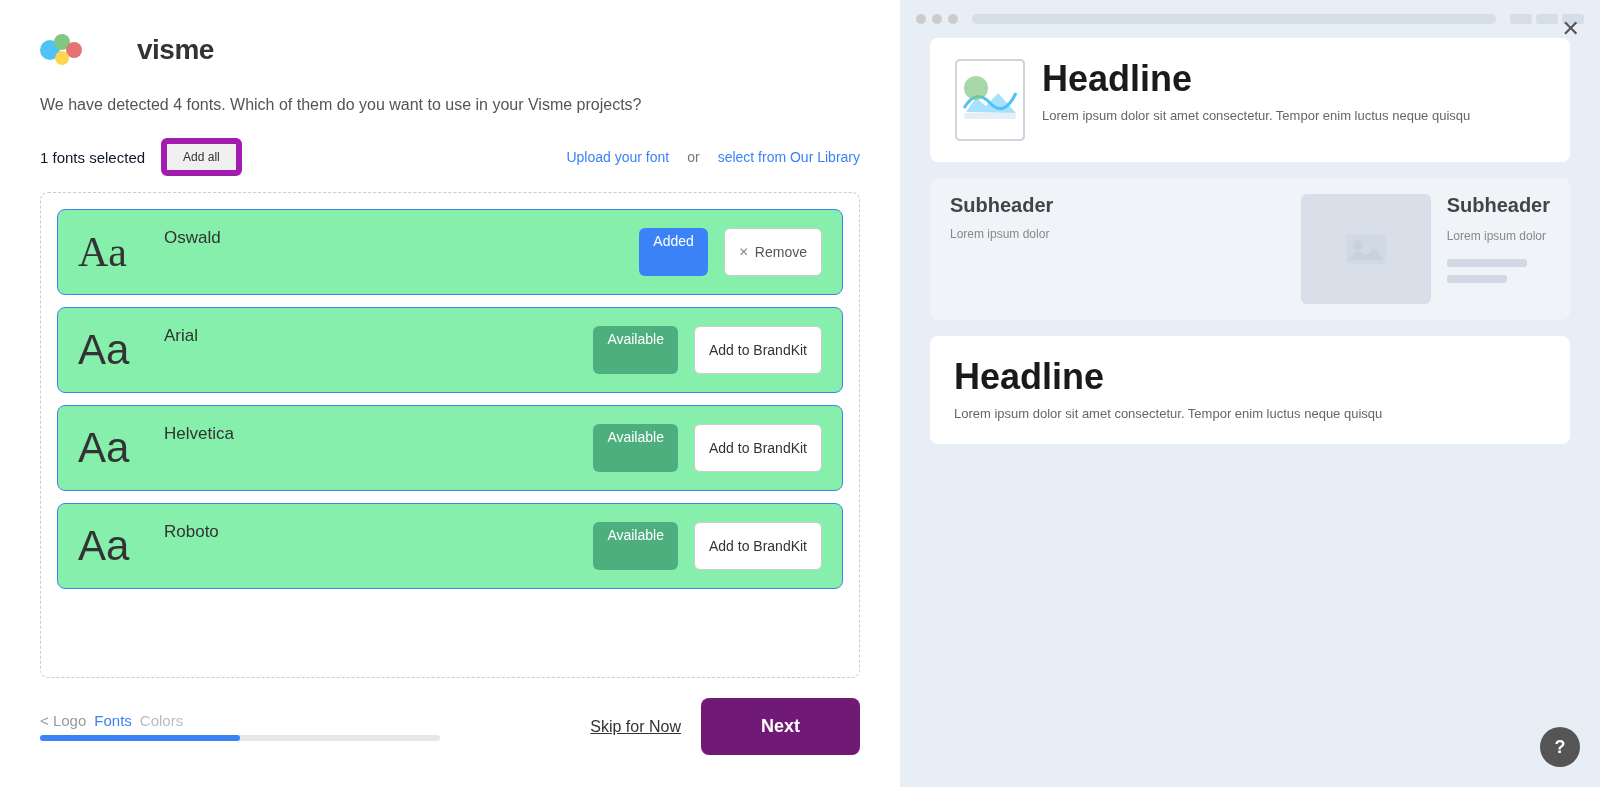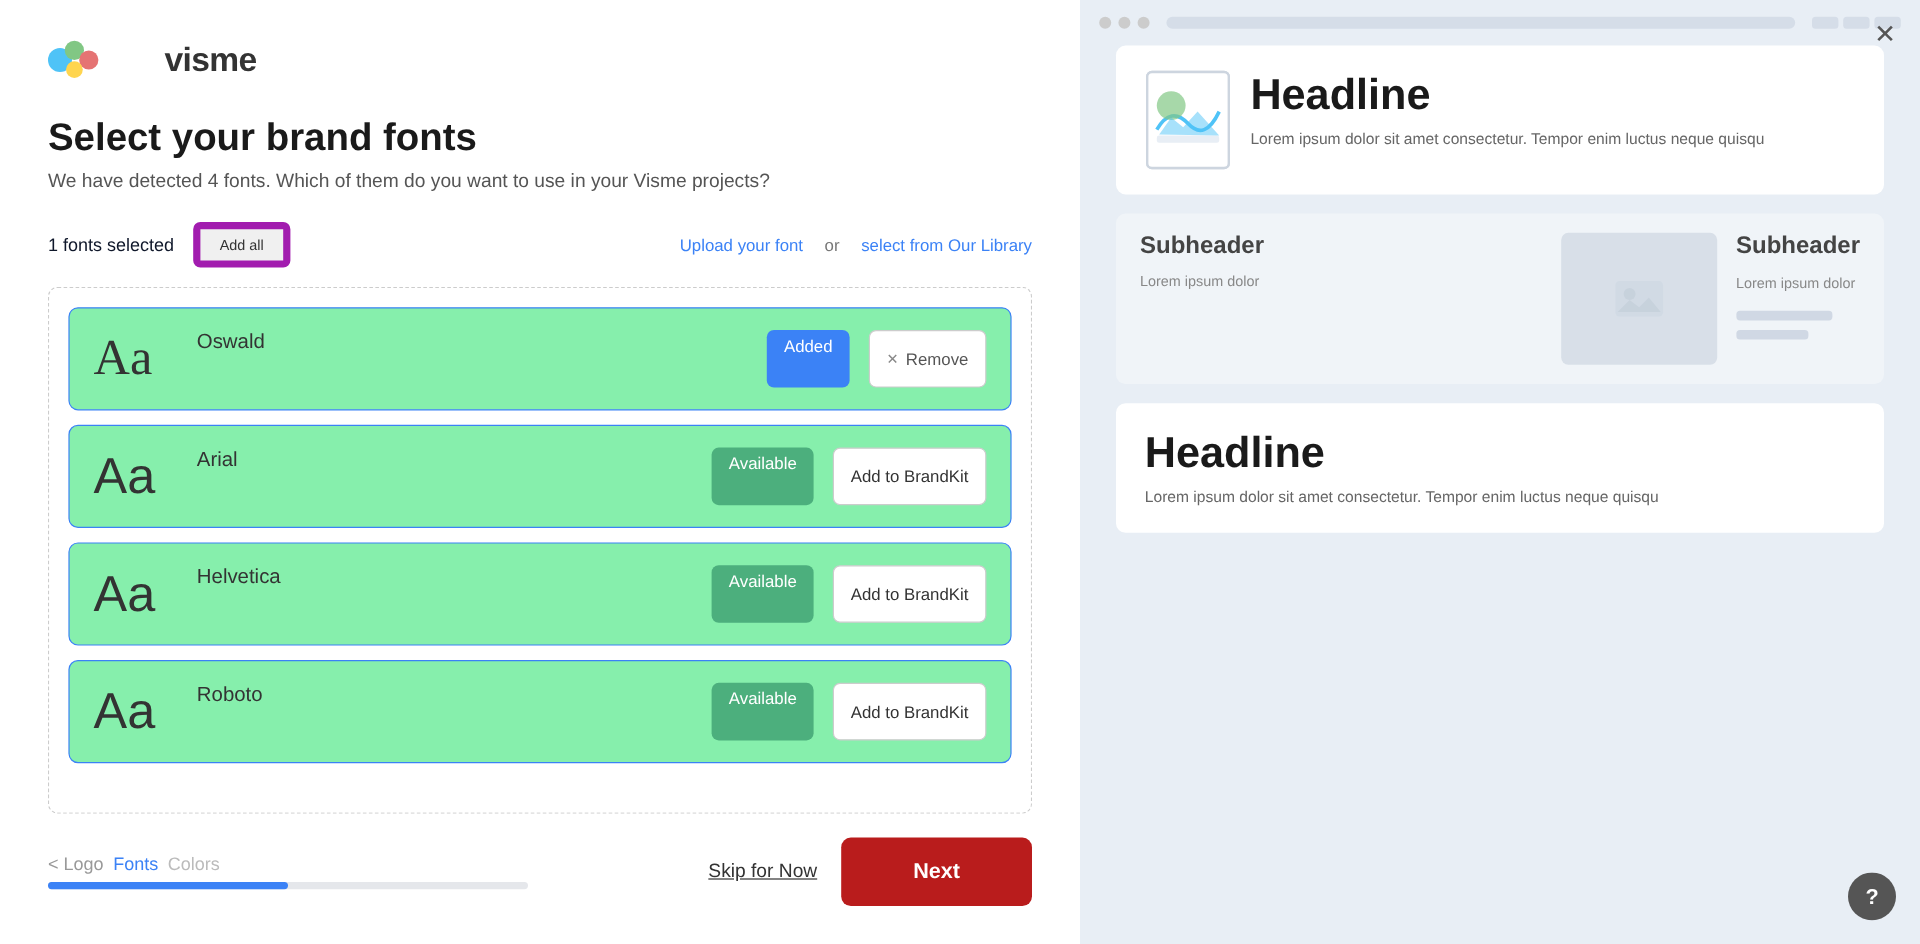--- a/index.html
+++ b/index.html
@@ -242,21 +242,21 @@
     .skip-link {
       color: #333;
       font-size: 16px;
       text-decoration: underline;
       cursor: pointer;
       background: none;
       border: none;
     }
 
     .next-btn {
-      background: #b91c1c;
+      background: #701a75;
       color: #fff;
       border: none;
       border-radius: 8px;
       padding: 18px 60px;
       font-size: 18px;
       font-weight: 600;
       cursor: pointer;
     }
 
     
@@ -435,21 +435,20 @@
   <div class="logo-area">
     <svg class="logo-icon" viewBox="0 0 44 36" fill="none" xmlns="http://www.w3.org/2000/svg">
       <circle cx="10" cy="18" r="10" fill="#4FC3F7"></circle>
       <circle cx="22" cy="10" r="8" fill="#81C784"></circle>
       <circle cx="34" cy="18" r="8" fill="#E57373"></circle>
       <circle cx="22" cy="26" r="7" fill="#FFD54F"></circle>
     </svg>
     <span class="logo-text">visme</span>
   </div>
 
-  <h1 class="page-title">Select your brand fonts</h1>
   <p class="page-subtitle">We have detected 4 fonts. Which of them do you want to use in your Visme projects?</p>
 
   <div class="toolbar">
     <span class="fonts-selected-label">1 fonts selected</span>
     <button class="add-all-btn">Add all</button>
     <div class="spacer"></div>
     <a class="upload-link">Upload your font</a>
     <span class="or-text">or</span>
     <a class="library-link">select from Our Library</a>
   </div>

